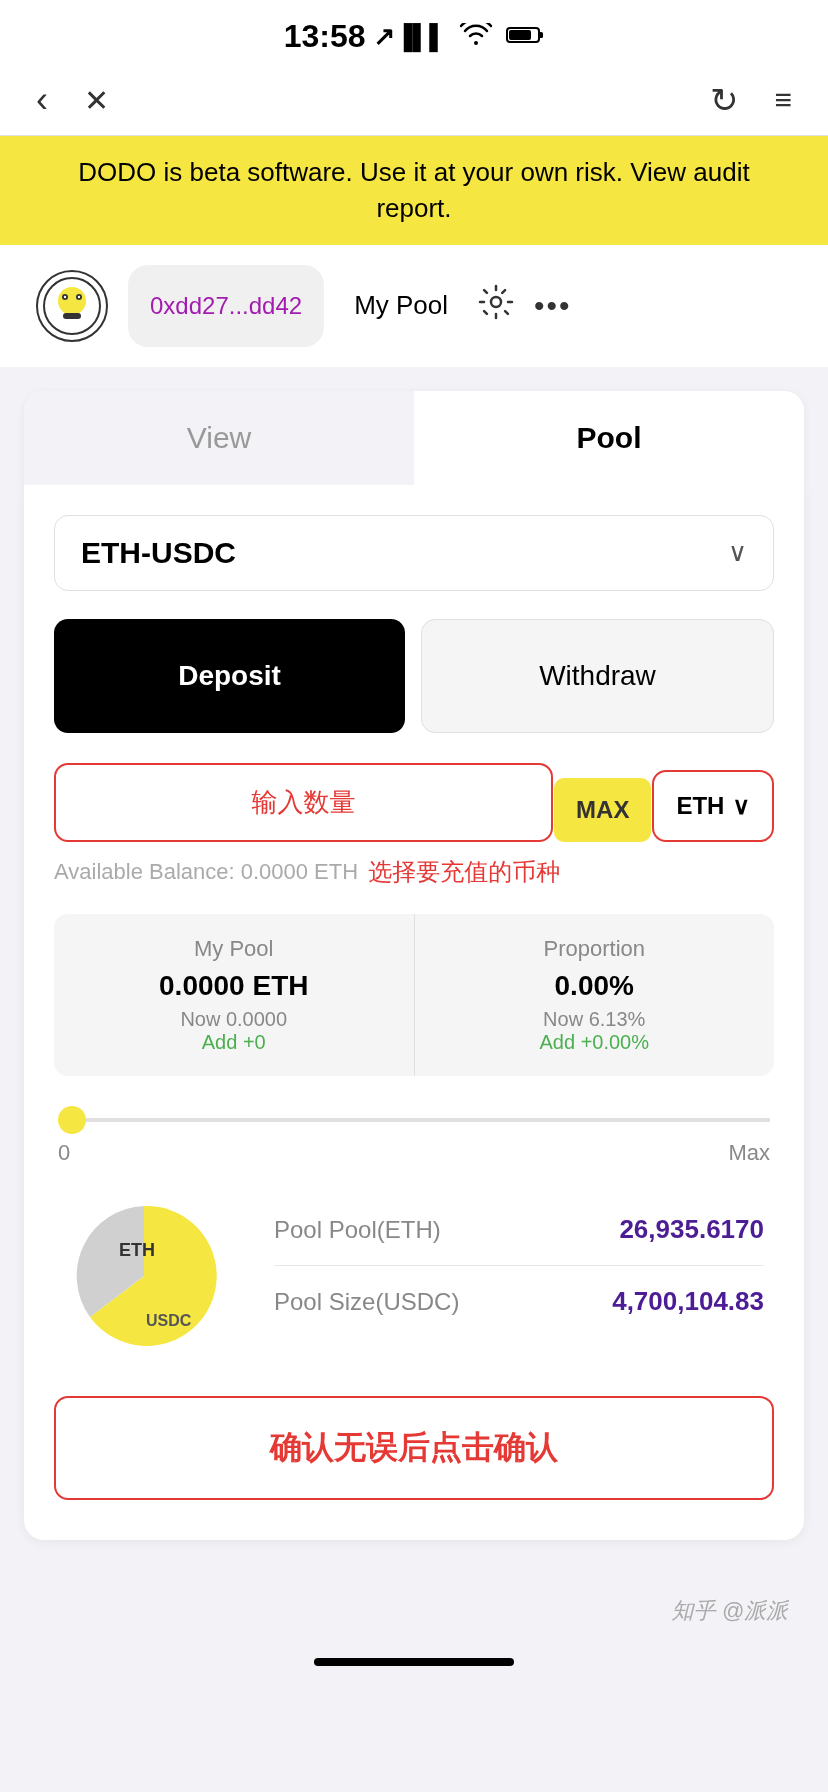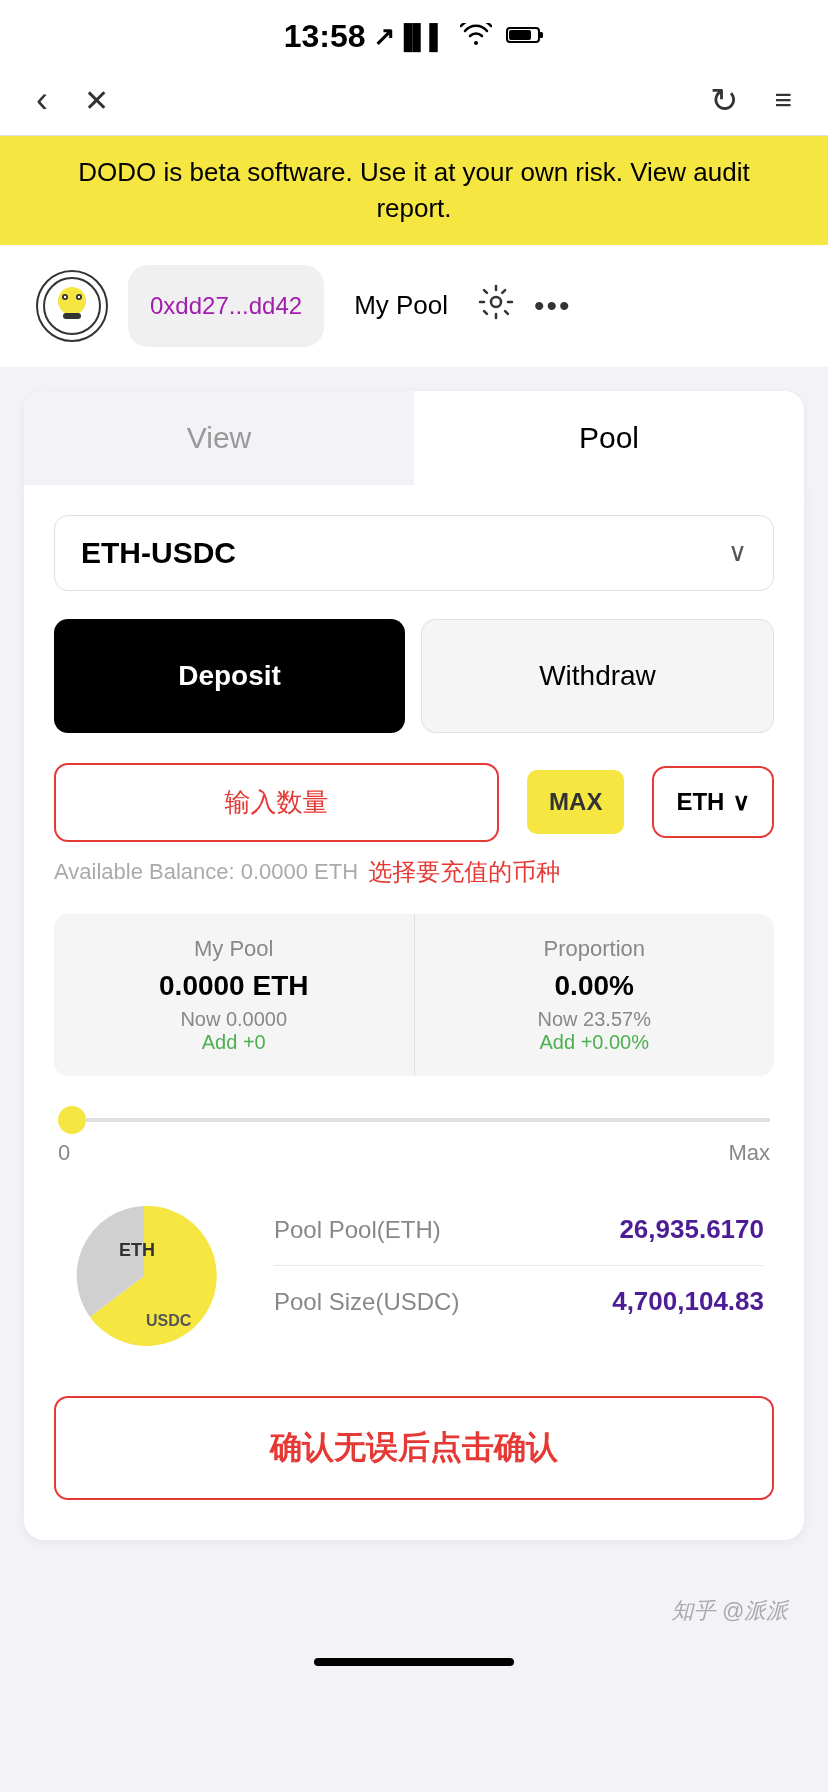--- a/index.html
+++ b/index.html
@@ -146,21 +146,21 @@
       font-size: 30px;
       cursor: pointer;
     }
     .tab-inactive {
       background: #f2f2f7;
       color: #999;
     }
     .tab-active {
       background: #fff;
       color: #000;
-      font-weight: 400;
+      font-weight: 700;
       text-align: center;
     }
 
     
     .card {
       background: #fff;
       border-radius: 0 0 20px 20px;
       padding: 30px 30px 40px;
       box-shadow: 0 2px 12px rgba(0,0,0,0.06);
     }
@@ -211,22 +211,22 @@
       border-radius: 14px;
       padding: 40px 0;
       font-size: 28px;
       font-weight: 500;
       cursor: pointer;
     }
 
     
     .input-row {
       display: flex;
-      align-items: center;
-      gap: 28px;
+      align-items: flex-end;
+      gap: 1px;
       margin-bottom: 14px;
     }
     .amount-input {
       flex: 1;
       border: 2.5px solid #e53935;
       border-radius: 14px;
       padding: 22px 20px;
       font-size: 26px;
       color: #e53935;
       outline: none;
@@ -537,21 +537,21 @@
     <div class="pool-stats">
       <div class="pool-stat-cell">
         <div class="stat-label">My Pool</div>
         <div class="stat-value">0.0000 ETH</div>
         <div class="stat-now">Now 0.0000</div>
         <div class="stat-add">Add +0</div>
       </div>
       <div class="pool-stat-cell">
         <div class="stat-label">Proportion</div>
         <div class="stat-value">0.00%</div>
-        <div class="stat-now">Now 23.57%</div>
+        <div class="stat-now">Now 6.13%</div>
         <div class="stat-add">Add +0.00%</div>
       </div>
     </div>
 
     
     <div class="slider-row">
       <div class="slider-dot"></div>
       <div class="slider-track"></div>
     </div>
     <div class="slider-labels">

